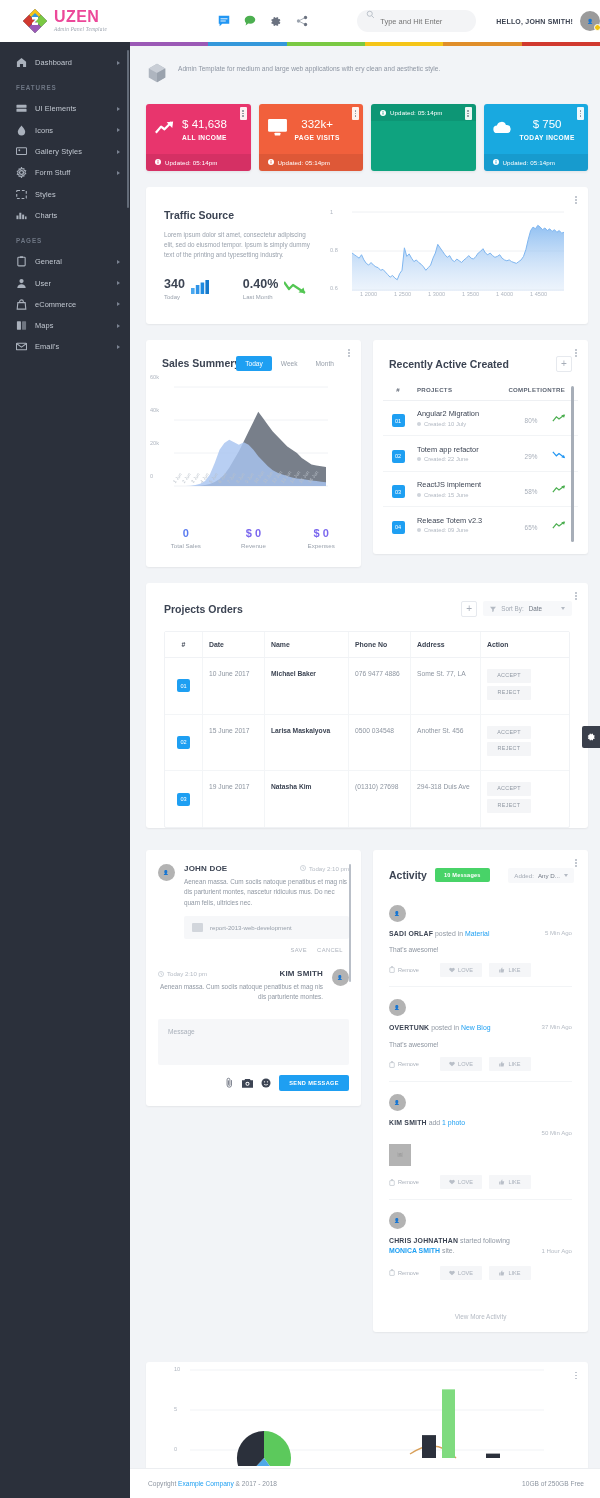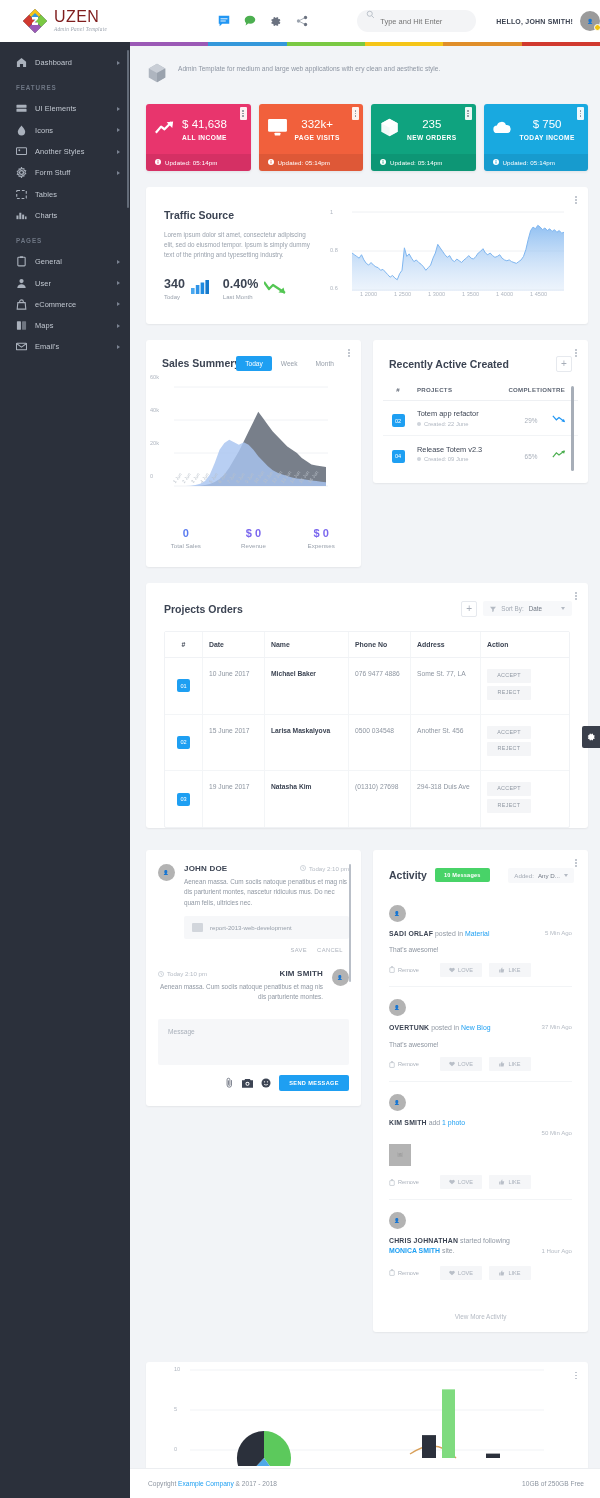--- a/index.html
+++ b/index.html
@@ -14,21 +14,21 @@
   
   .topbar {
     height: 42px; background: #fff; display: flex; align-items: center;
     position: relative; z-index: 30;
   }
   .brand { width: 130px; display: flex; align-items: center; padding-left: 22px; }
   .logo-mark { width: 26px; height: 26px; position: relative; flex: 0 0 26px; }
   .logo-mark svg { display: block; }
   .brand-text { margin-left: 6px; line-height: 1; }
   .brand-name {
-    font-size: 16px; font-weight: normal; color: #7f1d1d; letter-spacing: .4px;
+    font-size: 16px; font-weight: bold; color: #ec4899; letter-spacing: .4px;
   }
   .brand-sub {
     font-size: 5.2px; color: #9aa2ad; letter-spacing: .3px; margin-top: 2px;
     font-style: italic; font-family: "Liberation Serif", serif;
   }
   .hdr-icons { display: flex; align-items: center; gap: 12px; margin-left: 96px; }
   .hdr-ic { width: 14px; height: 14px; display: block; cursor: pointer; }
   .search-wrap {
     margin-left: 48px; width: 128px; height: 22px; border-radius: 11px;
     background: #f3f4f6; display: flex; padding: 0 9px;
@@ -137,21 +137,21 @@
     display:flex; flex-direction:column; align-items:center; justify-content:center; gap:1.6px;
     cursor: pointer;
   }
   .card-dots i { width: 1.5px; height: 1.5px; background: #b8bec8; border-radius: 50%; display:block; }
   .card-title { font-size: 10.5px; font-weight: bold; color: #3c4453; }
 
   
   .traffic { display: flex; padding: 22px 18px 24px 18px; }
   .traffic-left { width: 150px; flex: 0 0 150px; }
   .traffic-desc { font-size: 6.3px; color: #9aa2ad; line-height: 1.62; margin-top: 9px; }
-  .traffic-stats { display: flex; align-items: center; margin-top: 18px; gap: 2px; }
+  .traffic-stats { display: flex; align-items: center; margin-top: 18px; gap: 22px; }
   .ts-block { display: flex; align-items: flex-end; gap: 6px; }
   .ts-num { font-size: 12.5px; font-weight: bold; color: #3c4453; line-height: 1; }
   .ts-cap { font-size: 6px; color: #9aa2ad; margin-top: 3px; }
   .traffic-right { flex: 1; margin-left: 16px; position: relative; }
   .tick-y { position: absolute; font-size: 5.6px; color: #b0b7c1; }
   .tick-x { position: absolute; font-size: 5.6px; color: #b0b7c1; top: 82px; }
 
   
   .row2 { display: flex; gap: 12px; }
   .col-a { flex: 1 1 0; min-width: 0; }
@@ -370,40 +370,40 @@
     <span class="ni-label">Icons</span>
     <span class="ni-arw"></span>
   </div>
         <div class="nav-item">
     <span class="ni-ic">
             <svg width="11" height="11" viewBox="0 0 12 12" fill="#aab1bc" style="color:#aab1bc">
               <rect x="0.5" y="2" width="11" height="7.4" rx=".8" fill="none" stroke="currentColor" stroke-width="1.1"></rect>
               <circle cx="3.6" cy="4.6" r="1"></circle>
             </svg>
           </span>
-    <span class="ni-label">Another Styles</span>
+    <span class="ni-label">Gallery Styles</span>
     <span class="ni-arw"></span>
   </div>
         <div class="nav-item">
     <span class="ni-ic">
             <svg width="11" height="11" viewBox="0 0 12 12" fill="#aab1bc" style="color:#aab1bc">
               <circle cx="6" cy="6" r="2.1" fill="none" stroke="currentColor" stroke-width="1.3"></circle>
               <path d="M6 0.4l.8 1.7 1.8-.4.2 1.9 1.8.6-1 1.6 1 1.6-1.8.6-.2 1.9-1.8-.4L6 11.6l-.8-1.7-1.8.4-.2-1.9-1.8-.6 1-1.6-1-1.6 1.8-.6.2-1.9 1.8.4z" fill="none" stroke="currentColor" stroke-width="1.1"></path>
             </svg>
           </span>
     <span class="ni-label">Form Stuff</span>
     <span class="ni-arw"></span>
   </div>
         <div class="nav-item">
     <span class="ni-ic">
             <svg width="11" height="11" viewBox="0 0 12 12" fill="#aab1bc" style="color:#aab1bc">
               <rect x="0.8" y="1.6" width="10.4" height="8.8" rx=".6" fill="none" stroke="currentColor" stroke-width="1.2" stroke-dasharray="3 2"></rect>
             </svg>
           </span>
-    <span class="ni-label">Tables</span>
+    <span class="ni-label">Styles</span>
 
   </div>
         <div class="nav-item">
     <span class="ni-ic">
             <svg width="11" height="11" viewBox="0 0 12 12" fill="#aab1bc" style="color:#aab1bc">
               <rect x="0.5" y="6" width="2.2" height="4"></rect>
               <rect x="3.6" y="3" width="2.2" height="7"></rect>
               <rect x="6.7" y="5" width="2.2" height="5"></rect>
               <rect x="9.8" y="7" width="1.7" height="3"></rect>
             </svg>
@@ -602,31 +602,20 @@
             </svg>
       <span>Updated: 05:14pm</span>
     </div>
   </div>
   <div class="stat" style="background:#0fa37f">
     <span class="dots">
             <i></i>
             <i></i>
             <i></i>
           </span>
-    <div class="stat-body">
-      <span class="stat-ic"><svg width="19" height="19" viewBox="0 0 22 22">
-                <path d="M11 1l9.5 5.2v9.6L11 21l-9.5-5.2V6.2z" fill="#fff" opacity=".95"></path>
-                <path d="M11 1l9.5 5.2L11 11.4 1.5 6.2z" fill="#fff"></path>
-                <path d="M11 11.4l9.5-5.2v9.6L11 21z" fill="#fff" opacity=".7"></path>
-              </svg></span>
-      <span>
-        <div class="stat-num">235</div>
-        <div class="stat-lbl">NEW ORDERS</div>
-      </span>
-    </div>
     <div class="stat-foot">
       <svg width="6" height="6" viewBox="0 0 8 8">
               <circle cx="4" cy="4" r="4" fill="#fff"></circle>
               <rect x="3.4" y="3.2" width="1.2" height="3" fill="#0fa37f"></rect>
               <rect x="3.4" y="1.5" width="1.2" height="1.2" fill="#0fa37f"></rect>
             </svg>
       <span>Updated: 05:14pm</span>
     </div>
   </div>
   <div class="stat" style="background:#19a9e0">
@@ -776,32 +765,62 @@
           </div>
           <div class="rp-tbl">
             <div class="rp-th" id="rp-head-slot">
                 <div class="c-num">#</div>
                 <div class="c-proj">PROJECTS</div>
                 <div class="c-comp">COMPLETION</div>
                 <div class="c-tre">TRE</div>
               </div>
             <div id="rp-rows-slot">
   <div class="rp-tr">
+    <div class="c-num"><span class="badge-num">01</span></div>
+    <div class="c-proj">
+      <div class="proj-name">Angular2 Migration</div>
+      <div class="proj-meta">
+                      <span class="dotc"></span>
+                      <span>Created: 10 July</span>
+                    </div>
+    </div>
+    <div class="c-comp"><span class="comp-val">80%</span></div>
+    <div class="c-tre"><svg width="14" height="9" viewBox="0 0 16 10">
+                      <polyline points="1,8 5,3 8,5.5 14,1" stroke="#4caf50" stroke-width="1.4" fill="none"></polyline>
+                      <polygon points="15,0.5 10.5,1.3 13.8,4" fill="#4caf50"></polygon>
+                    </svg></div>
+  </div>
+  <div class="rp-tr">
     <div class="c-num"><span class="badge-num">02</span></div>
     <div class="c-proj">
       <div class="proj-name">Totem app refactor</div>
       <div class="proj-meta">
                       <span class="dotc"></span>
                       <span>Created: 22 June</span>
                     </div>
     </div>
     <div class="c-comp"><span class="comp-val">29%</span></div>
     <div class="c-tre"><svg width="14" height="9" viewBox="0 0 16 10">
                       <polyline points="1,2 5,6.5 8,4 14,8.5" stroke="#2196f3" stroke-width="1.4" fill="none"></polyline>
                       <polygon points="15,9.3 10.6,8.2 13.6,5.6" fill="#2196f3"></polygon>
+                    </svg></div>
+  </div>
+  <div class="rp-tr">
+    <div class="c-num"><span class="badge-num">03</span></div>
+    <div class="c-proj">
+      <div class="proj-name">ReactJS implement</div>
+      <div class="proj-meta">
+                      <span class="dotc"></span>
+                      <span>Created: 15 June</span>
+                    </div>
+    </div>
+    <div class="c-comp"><span class="comp-val">58%</span></div>
+    <div class="c-tre"><svg width="14" height="9" viewBox="0 0 16 10">
+                      <polyline points="1,8 5,3 8,5.5 14,1" stroke="#4caf50" stroke-width="1.4" fill="none"></polyline>
+                      <polygon points="15,0.5 10.5,1.3 13.8,4" fill="#4caf50"></polygon>
                     </svg></div>
   </div>
   <div class="rp-tr">
     <div class="c-num"><span class="badge-num">04</span></div>
     <div class="c-proj">
       <div class="proj-name">Release Totem v2.3</div>
       <div class="proj-meta">
                       <span class="dotc"></span>
                       <span>Created: 09 June</span>
                     </div>

